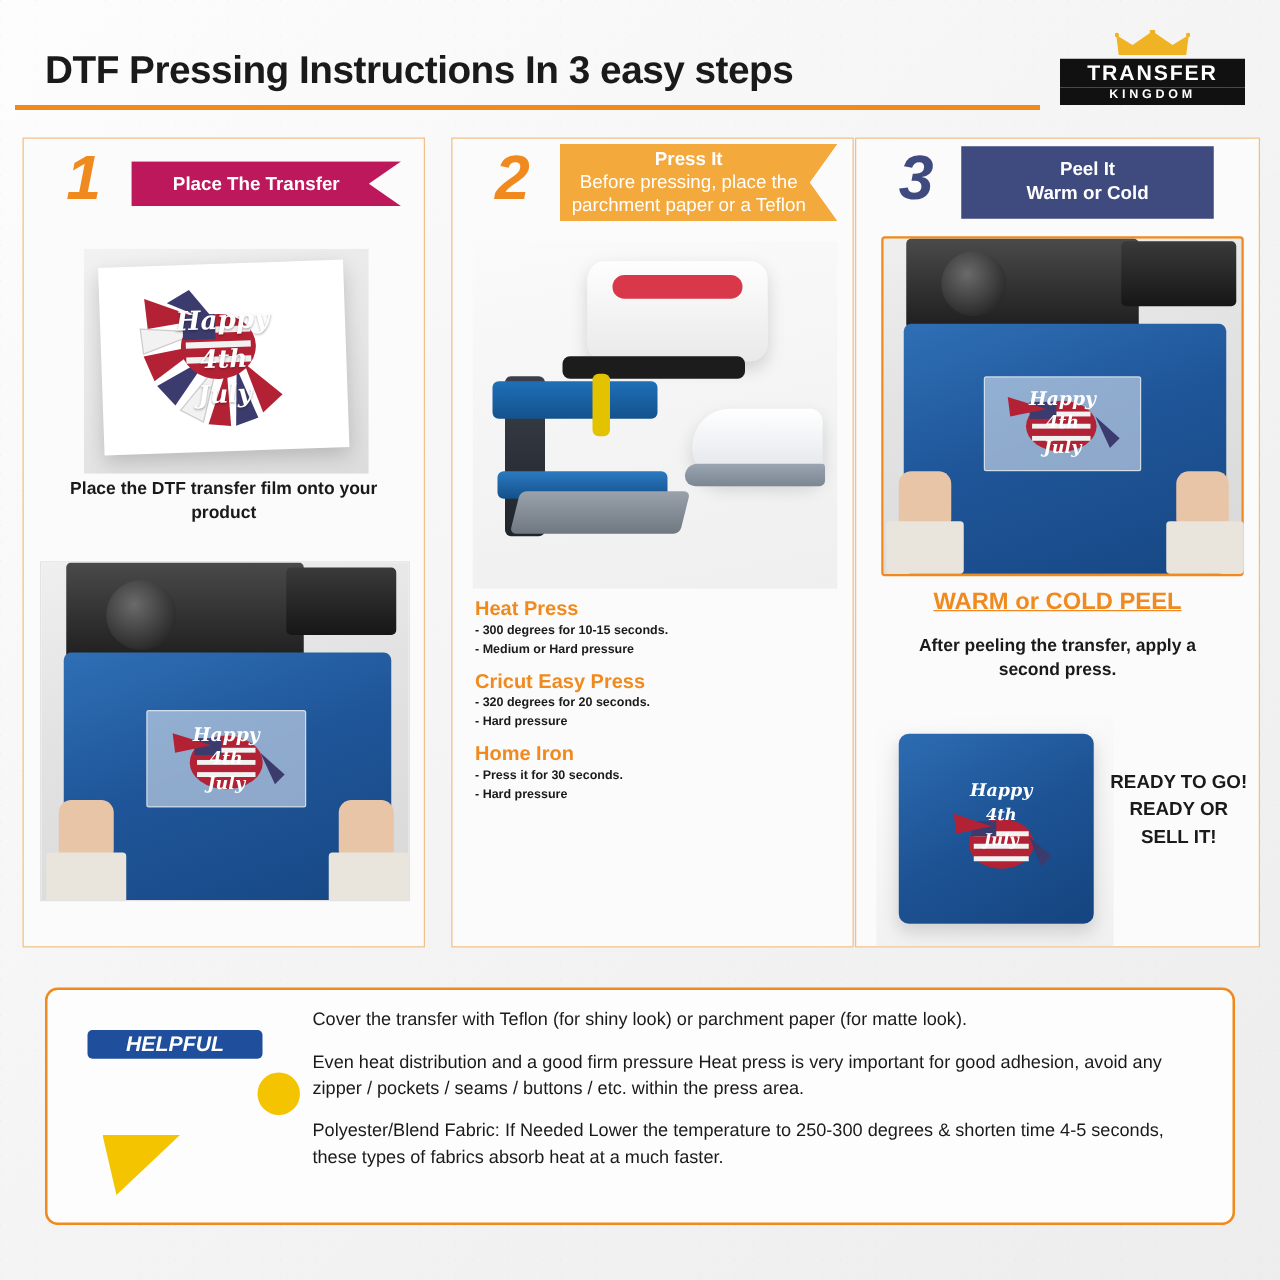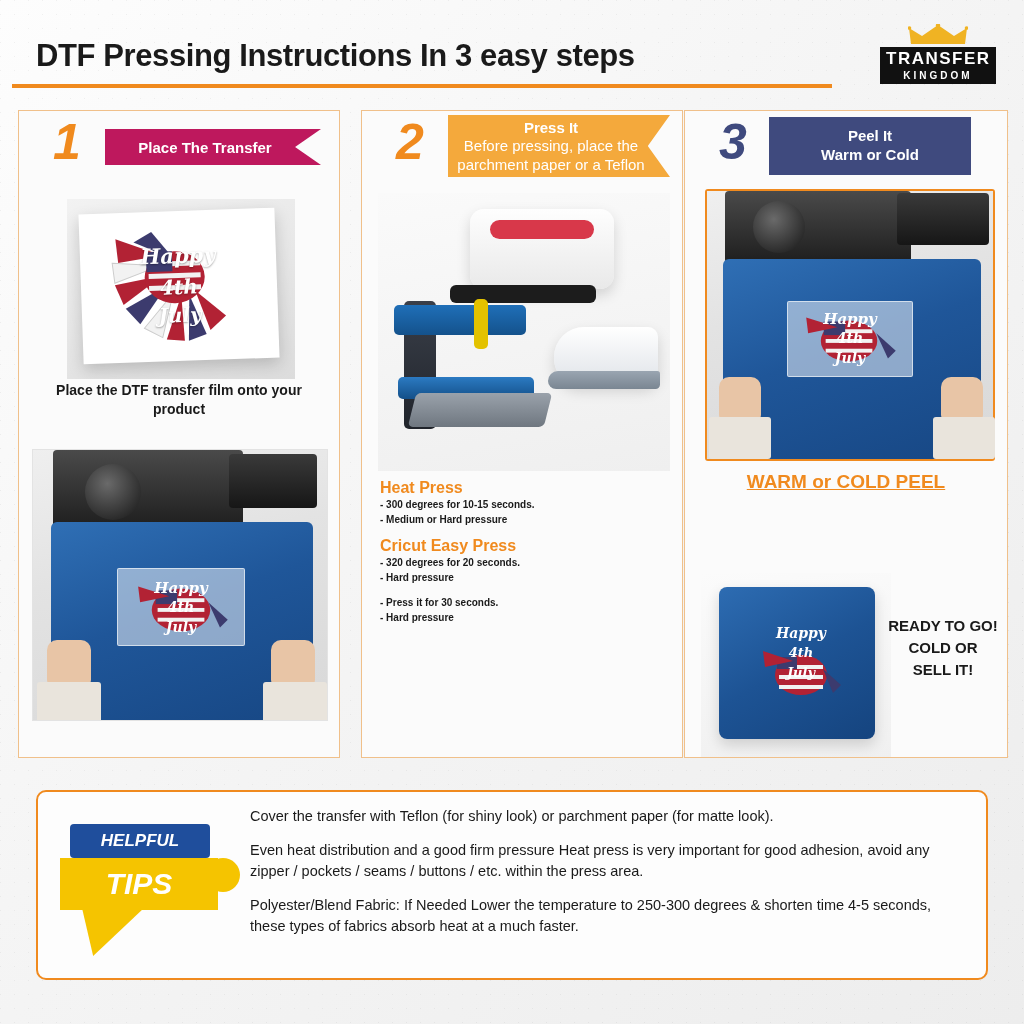--- a/index.html
+++ b/index.html
@@ -24,21 +24,21 @@
   .title {
     position: absolute; left: 36px; top: 20px;
     font-size: 31px; font-weight: bold; color: #1a1a1a;
     letter-spacing: -0.4px;
   }
   .title-rule {
     position: absolute; left: 12px; top: 66px; width: 820px; height: 4px;
     background: #f08a1e;
   }
   .logo {
-    position: absolute; right: 28px; top: 6px; width: 116px; height: 72px;
+    position: absolute; right: 28px; top: 6px; width: 148px; height: 72px;
     text-align: center;
   }
   .crown {
     display: block; margin: 0 auto 1px auto; width: 60px; height: 22px;
   }
   .logo-main {
     display: block;
     background: #111; color: #fff;
     font-size: 17px; font-weight: bold; letter-spacing: 1.5px;
     padding: 2px 6px 1px 6px;
@@ -169,21 +169,21 @@
     background: linear-gradient(150deg,#2d6cb2 0%, #1d5394 50%, #15447f 100%);
     box-shadow: 0 6px 14px rgba(0,0,0,0.15);
   }
   
   .tips {
     position: absolute; left: 36px; top: 790px; width: 952px; height: 190px;
     border: 2px solid #f08a1e; border-radius: 10px; background: #fdfdfd;
   }
   .tips-badge { position: absolute; left: 18px; top: 24px; width: 180px; height: 140px; }
   .tips-top {
-    position: absolute; left: 14px; top: 8px; width: 140px; height: 34px;
+    position: absolute; left: 14px; top: 8px; width: 140px; height: 23px;
     background: #1f4e9c; color: #fff; border-radius: 4px;
     display: flex; align-items: center; justify-content: center;
     font-size: 17px; font-weight: bold; font-style: italic;
   }
   .tips-bottom {
     position: absolute; left: 4px; top: 42px; width: 158px; height: 52px;
     background: #f5c400; color: #fff;
     display: flex; align-items: center; justify-content: center;
     font-size: 30px; font-weight: bold; font-style: italic;
     clip-path: polygon(0 0, 100% 0, 100% 100%, 26% 100%, 10% 100%, 0 100%);
@@ -320,20 +320,21 @@
           <div class="subhead">Heat Press</div>
           <div class="bullet">- 300 degrees for 10-15 seconds.</div>
           <div class="bullet">- Medium or Hard pressure</div>
         </div>
         <div class="grp">
           <div class="subhead">Cricut Easy Press</div>
           <div class="bullet">- 320 degrees for 20 seconds.</div>
           <div class="bullet">- Hard pressure</div>
         </div>
         <div class="grp">
+          <div class="subhead">Home Iron</div>
           <div class="bullet">- Press it for 30 seconds.</div>
           <div class="bullet">- Hard pressure</div>
         </div>
       </div>
     </div>
 
     <div class="col" id="col3">
       <div class="banner-wrap">
         <div class="stepnum purple">3</div>
         <div class="ribbon3">
@@ -363,20 +364,21 @@
             <div class="script" style="top:48px; font-size:14px;">July</div>
           </div>
           <div class="hand" style="left:12px; top:186px; width:42px; height:48px;"></div>
           <div class="cuff" style="left:2px; top:226px; width:62px; height:42px;"></div>
           <div class="hand" style="left:234px; top:186px; width:42px; height:48px;"></div>
           <div class="cuff" style="left:226px; top:226px; width:62px; height:42px;"></div>
         </div>
       </div>
 
       <div class="warmcold" style="left:0; top:360px;text-decoration:underline;">WARM or COLD PEEL</div>
+      <div class="caption" style="left:0; top:396px; padding:0 34px;">After peeling the transfer, apply a second press.</div>
 
       <div class="imgbox" style="left:16px; top:462px; width:190px; height:184px;">
         <div class="photo" style="background:linear-gradient(170deg,#fbfbfb,#f0f0f0);">
           <div class="folded" style="left:18px; top:14px; width:156px; height:152px;"></div>
           <div class="decal" style="left:48px; top:48px; width:104px; height:86px; background:transparent; border:none;">
             <svg class="flag-fan" viewBox="0 0 104 86">
               <ellipse cx="52" cy="54" rx="26" ry="20" fill="#b22234"></ellipse>
               <rect x="30" y="44" width="44" height="4" fill="#f2f2f2"></rect>
               <rect x="30" y="54" width="44" height="4" fill="#f2f2f2"></rect>
               <rect x="30" y="64" width="44" height="4" fill="#f2f2f2"></rect>
@@ -386,31 +388,30 @@
             </svg>
             <div class="script" style="top:4px; font-size:14px;">Happy</div>
             <div class="script" style="top:24px; font-size:13px;">4th</div>
             <div class="script" style="top:44px; font-size:13px;">July</div>
           </div>
         </div>
       </div>
 
       <div class="ready" style="left:196px; top:504px; width:124px;">
         <div>READY TO GO!</div>
-        <div>COLD OR</div>
+        <div>READY OR</div>
         <div>SELL IT!</div>
       </div>
     </div>
   </div>
 
   <div class="tips">
     <div class="tips-badge">
       <div class="tips-tail"></div>
       <div class="tips-top">HELPFUL</div>
-      <div class="tips-bottom">TIPS</div>
       <div class="tips-sun"></div>
     </div>
     <div class="tips-body">
       <p>Cover the transfer with Teflon (for shiny look) or parchment paper (for matte look).</p>
       <p>Even heat distribution and a good firm pressure Heat press is very important for good adhesion, avoid any zipper / pockets / seams / buttons / etc. within the press area.</p>
       <p>Polyester/Blend Fabric: If Needed Lower the temperature to 250-300 degrees &amp; shorten time 4-5 seconds, these types of fabrics absorb heat at a much faster.</p>
     </div>
   </div>
 </div>
 

